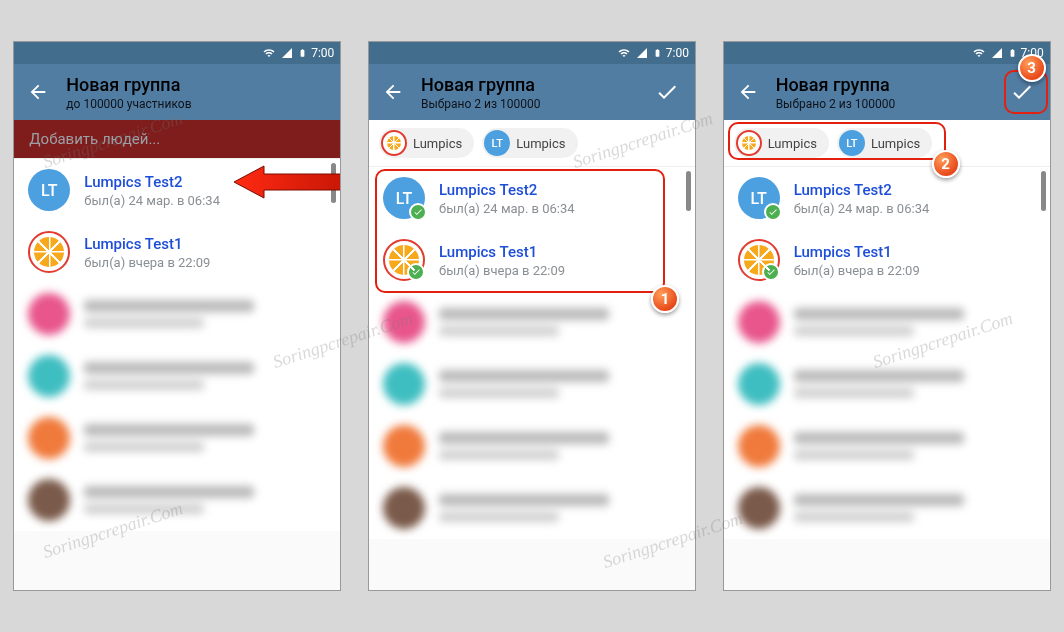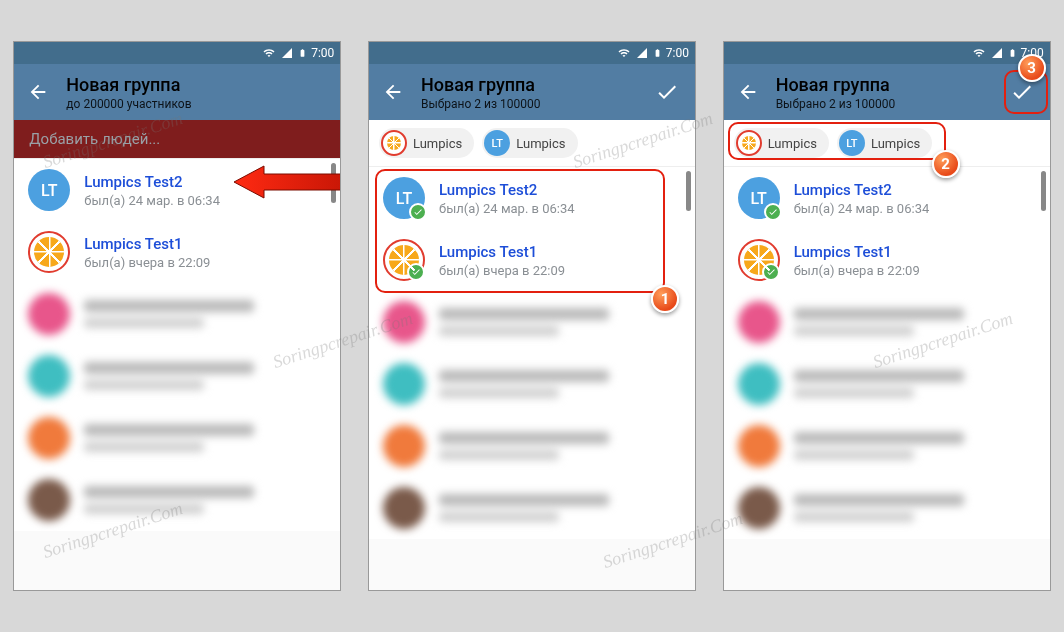--- a/index.html
+++ b/index.html
@@ -184,21 +184,21 @@
     <span>7:00</span>
   </div>
   <div class="appbar">
     <div class="back">
       <svg width="22" height="22" viewBox="0 0 24 24" fill="#fff">
           <path d="M20 11H7.83l5.59-5.59L12 4l-8 8 8 8 1.41-1.41L7.83 13H20z"></path>
         </svg>
     </div>
     <div class="titleblock">
       <div class="title">Новая группа</div>
-      <div class="subtitle">до 200000 участников</div>
+      <div class="subtitle">до 100000 участников</div>
     </div>
   </div>
   <div class="search">Добавить людей...</div>
 
   <svg class="red-arrow" width="120" height="40">
     <defs>
         <linearGradient id="ga">
           <stop offset="0" stop-color="#ff2a12"></stop>
           <stop offset="1" stop-color="#c41505"></stop>
         </linearGradient>

